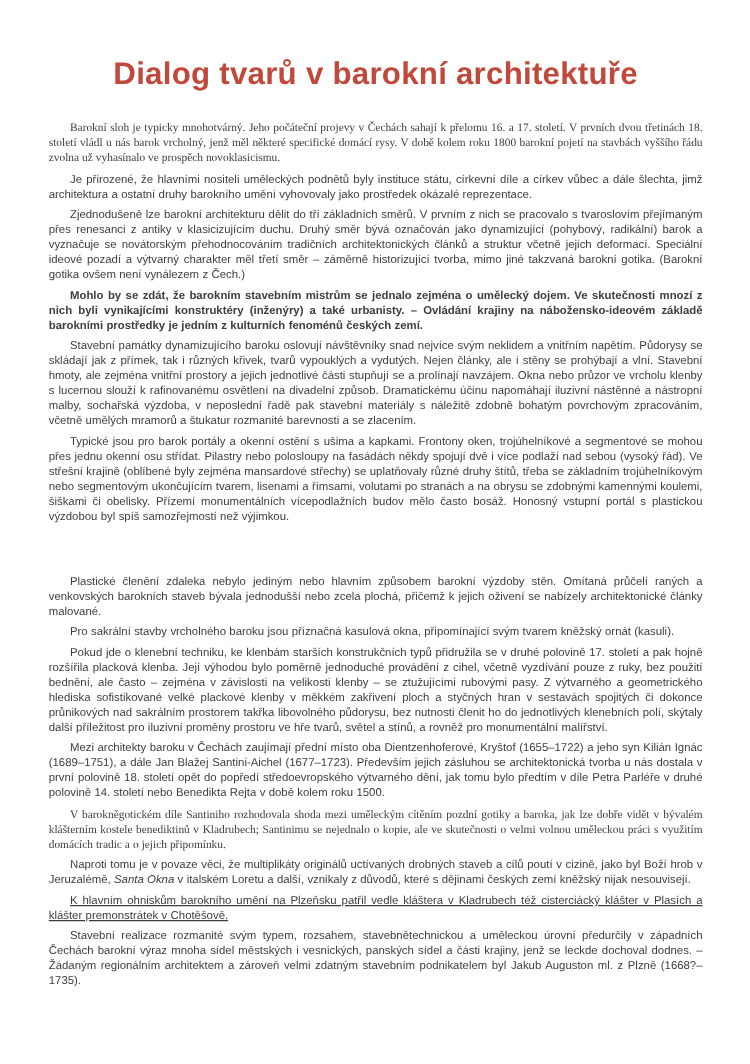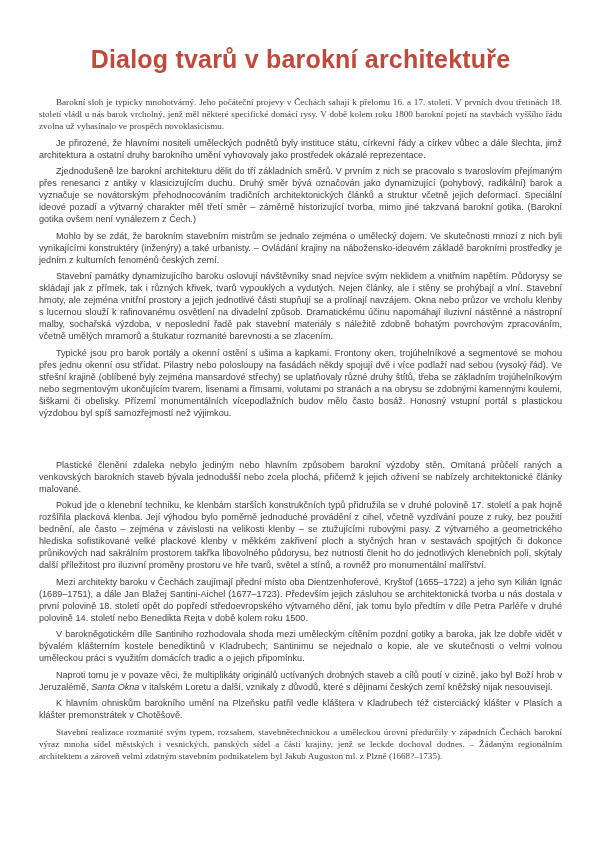--- a/index.html
+++ b/index.html
@@ -32,36 +32,37 @@
   }
   .body-text p {
     margin: 0 0 4.5px 0;
     text-align: justify;
     text-indent: 17px;
     font-size: 9.1px;
     line-height: 12px;
     color: #3e3d3c;
     word-spacing: 0.15px;
   }
-  .body-text p:last-child { margin-bottom: 0; font-family: Liberation Serif, serif; }
+  .body-text p:last-child { margin-bottom: 0; }
   .italic { font-style: italic; }
 </style>
 </head>
 <body>
 
 <div class="page">
   <h1 class="doc-title" style="color: rgb(192, 73, 59);">Dialog tvarů v barokní architektuře</h1>
   <div class="body-text" id="paragraphs">
       <p style="color: rgb(62, 61, 60); font-family: Liberation Serif, serif;"><span>Barokní sloh je typicky mnohotvárný. Jeho počáteční projevy v Čechách sahají k přelomu 16. a 17. století. V prvních dvou třetinách 18. století vládl u nás barok vrcholný, jenž měl některé specifické domácí rysy. V době kolem roku 1800 barokní pojetí na stavbách vyššího řádu zvolna už vyhasínalo ve prospěch novoklasicismu.</span></p>
-      <p style="color: rgb(62, 61, 60);"><span>Je přirozené, že hlavními nositeli uměleckých podnětů byly instituce státu, církevní řády a církev vůbec a dále šlechta, jimž architektura a ostatní druhy barokního umění vyhovovaly jako prostředek okázalé reprezentace.</span></p>
+      <p style="color: rgb(62, 61, 60);"><span>Je přirozené, že hlavními nositeli uměleckých podnětů byly instituce státu, církevní díle a církev vůbec a dále šlechta, jimž architektura a ostatní druhy barokního umění vyhovovaly jako prostředek okázalé reprezentace.</span></p>
       <p style="color: rgb(62, 61, 60);"><span>Zjednodušeně lze barokní architekturu dělit do tří základních směrů. V prvním z nich se pracovalo s tvaroslovím přejímaným přes renesanci z antiky v klasicizujícím duchu. Druhý směr bývá označován jako dynamizující (pohybový, radikální) barok a vyznačuje se novátorským přehodnocováním tradičních architektonických článků a struktur včetně jejich deformací. Speciální ideové pozadí a výtvarný charakter měl třetí směr – záměrně historizující tvorba, mimo jiné takzvaná barokní gotika. (Barokní gotika ovšem není vynálezem z Čech.)</span></p>
-      <p style="color: rgb(62, 61, 60);"><span>Mohlo by se zdát, že barokním stavebním mistrům se jednalo zejména o umělecký dojem. Ve skutečnosti mnozí z nich byli vynikajícími konstruktéry (inženýry) a také urbanisty. – Ovládání krajiny na nábožensko-ideovém základě barokními prostředky je jedním z kulturních fenoménů českých zemí.</span></p>
+      <p style="color: rgb(62, 61, 60); font-weight: bold;"><span>Mohlo by se zdát, že barokním stavebním mistrům se jednalo zejména o umělecký dojem. Ve skutečnosti mnozí z nich byli vynikajícími konstruktéry (inženýry) a také urbanisty. – Ovládání krajiny na nábožensko-ideovém základě barokními prostředky je jedním z kulturních fenoménů českých zemí.</span></p>
       <p style="color: rgb(62, 61, 60);"><span>Stavební památky dynamizujícího baroku oslovují návštěvníky snad nejvíce svým neklidem a vnitřním napětím. Půdorysy se skládají jak z přímek, tak i různých křivek, tvarů vypouklých a vydutých. Nejen články, ale i stěny se prohýbají a vlní. Stavební hmoty, ale zejména vnitřní prostory a jejich jednotlivé části stupňují se a prolínají navzájem. Okna nebo průzor ve vrcholu klenby s lucernou slouží k rafinovanému osvětlení na divadelní způsob. Dramatickému účinu napomáhají iluzivní nástěnné a nástropní malby, sochařská výzdoba, v neposlední řadě pak stavební materiály s náležitě zdobně bohatým povrchovým zpracováním, včetně umělých mramorů a štukatur rozmanité barevnosti a se zlacením.</span></p>
       <p style="color: rgb(62, 61, 60);"><span>Typické jsou pro barok portály a okenní ostění s ušima a kapkami. Frontony oken, trojúhelníkové a segmentové se mohou přes jednu okenní osu střídat. Pilastry nebo polosloupy na fasádách někdy spojují dvě i více podlaží nad sebou (vysoký řád). Ve střešní krajině (oblíbené byly zejména mansardové střechy) se uplatňovaly různé druhy štítů, třeba se základním trojúhelníkovým nebo segmentovým ukončujícím tvarem, lisenami a římsami, volutami po stranách a na obrysu se zdobnými kamennými koulemi, šiškami či obelisky. Přízemí monumentálních vícepodlažních budov mělo často bosáž. Honosný vstupní portál s plastickou výzdobou byl spíš samozřejmostí než výjimkou.</span></p>
       <p style="color: rgb(62, 61, 60); margin-top: 40px;"><span>Plastické členění zdaleka nebylo jediným nebo hlavním způsobem barokní výzdoby stěn. Omítaná průčelí raných a venkovských barokních staveb bývala jednodušší nebo zcela plochá, přičemž k jejich oživení se nabízely architektonické články malované.</span></p>
+      <p style="color: rgb(62, 61, 60);"><span>Pro sakrální stavby vrcholného baroku jsou příznačná kasulová okna, připomínající svým tvarem kněžský ornát (kasuli).</span></p>
       <p style="color: rgb(62, 61, 60);"><span>Pokud jde o klenební techniku, ke klenbám starších konstrukčních typů přidružila se v druhé polovině 17. století a pak hojně rozšířila placková klenba. Její výhodou bylo poměrně jednoduché provádění z cihel, včetně vyzdívání pouze z ruky, bez použití bednění, ale často – zejména v závislosti na velikosti klenby – se ztužujícími rubovými pasy. Z výtvarného a geometrického hlediska sofistikované velké plackové klenby v měkkém zakřivení ploch a styčných hran v sestavách spojitých či dokonce průnikových nad sakrálním prostorem takřka libovolného půdorysu, bez nutnosti členit ho do jednotlivých klenebních polí, skýtaly další příležitost pro iluzivní proměny prostoru ve hře tvarů, světel a stínů, a rovněž pro monumentální malířství.</span></p>
       <p style="color: rgb(62, 61, 60);"><span>Mezi architekty baroku v Čechách zaujímají přední místo oba Dientzenhoferové, Kryštof (1655–1722) a jeho syn Kilián Ignác (1689–1751), a dále Jan Blažej Santini-Aichel (1677–1723). Především jejich zásluhou se architektonická tvorba u nás dostala v první polovině 18. století opět do popředí středoevropského výtvarného dění, jak tomu bylo předtím v díle Petra Parléře v druhé polovině 14. století nebo Benedikta Rejta v době kolem roku 1500.</span></p>
-      <p style="color: rgb(62, 61, 60);"><span>V barokněgotickém díle Santiniho rozhodovala shoda mezi uměleckým cítěním pozdní gotiky a baroka, jak lze dobře vidět v bývalém klášterním kostele benediktinů v Kladrubech; Santinimu se nejednalo o kopie, ale ve skutečnosti o velmi volnou uměleckou práci s využitím domácích tradic a o jejich připomínku.</span></p>
+      <p style="color: rgb(62, 61, 60); font-family: Liberation Serif, serif;"><span>V barokněgotickém díle Santiniho rozhodovala shoda mezi uměleckým cítěním pozdní gotiky a baroka, jak lze dobře vidět v bývalém klášterním kostele benediktinů v Kladrubech; Santinimu se nejednalo o kopie, ale ve skutečnosti o velmi volnou uměleckou práci s využitím domácích tradic a o jejich připomínku.</span></p>
       <p style="color: rgb(62, 61, 60);"><span>Naproti tomu je v povaze věci, že multiplikáty originálů uctívaných drobných staveb a cílů poutí v cizině, jako byl Boží hrob v Jeruzalémě, </span><span class="italic">Santa Okna</span><span> v italském Loretu a další, vznikaly z důvodů, které s dějinami českých zemí kněžský nijak nesouvisejí.</span></p>
-      <p style="color: rgb(62, 61, 60);"><span>K hlavním ohniskům barokního umění na Plzeňsku patřil vedle kláštera v Kladrubech též cisterciácký klášter v Plasích a klášter premonstrátek v Chotěšově.</span></p>
+      <p style="color: rgb(62, 61, 60); text-decoration: underline;"><span>K hlavním ohniskům barokního umění na Plzeňsku patřil vedle kláštera v Kladrubech též cisterciácký klášter v Plasích a klášter premonstrátek v Chotěšově.</span></p>
       <p style="color: rgb(62, 61, 60);"><span>Stavební realizace rozmanité svým typem, rozsahem, stavebnětechnickou a uměleckou úrovní předurčily v západních Čechách barokní výraz mnoha sídel městských i vesnických, panských sídel a části krajiny, jenž se leckde dochoval dodnes. – Žádaným regionálním architektem a zároveň velmi zdatným stavebním podnikatelem byl Jakub Auguston ml. z Plzně (1668?–1735).</span></p>
     </div>
 </div>
 
 </body></html>

